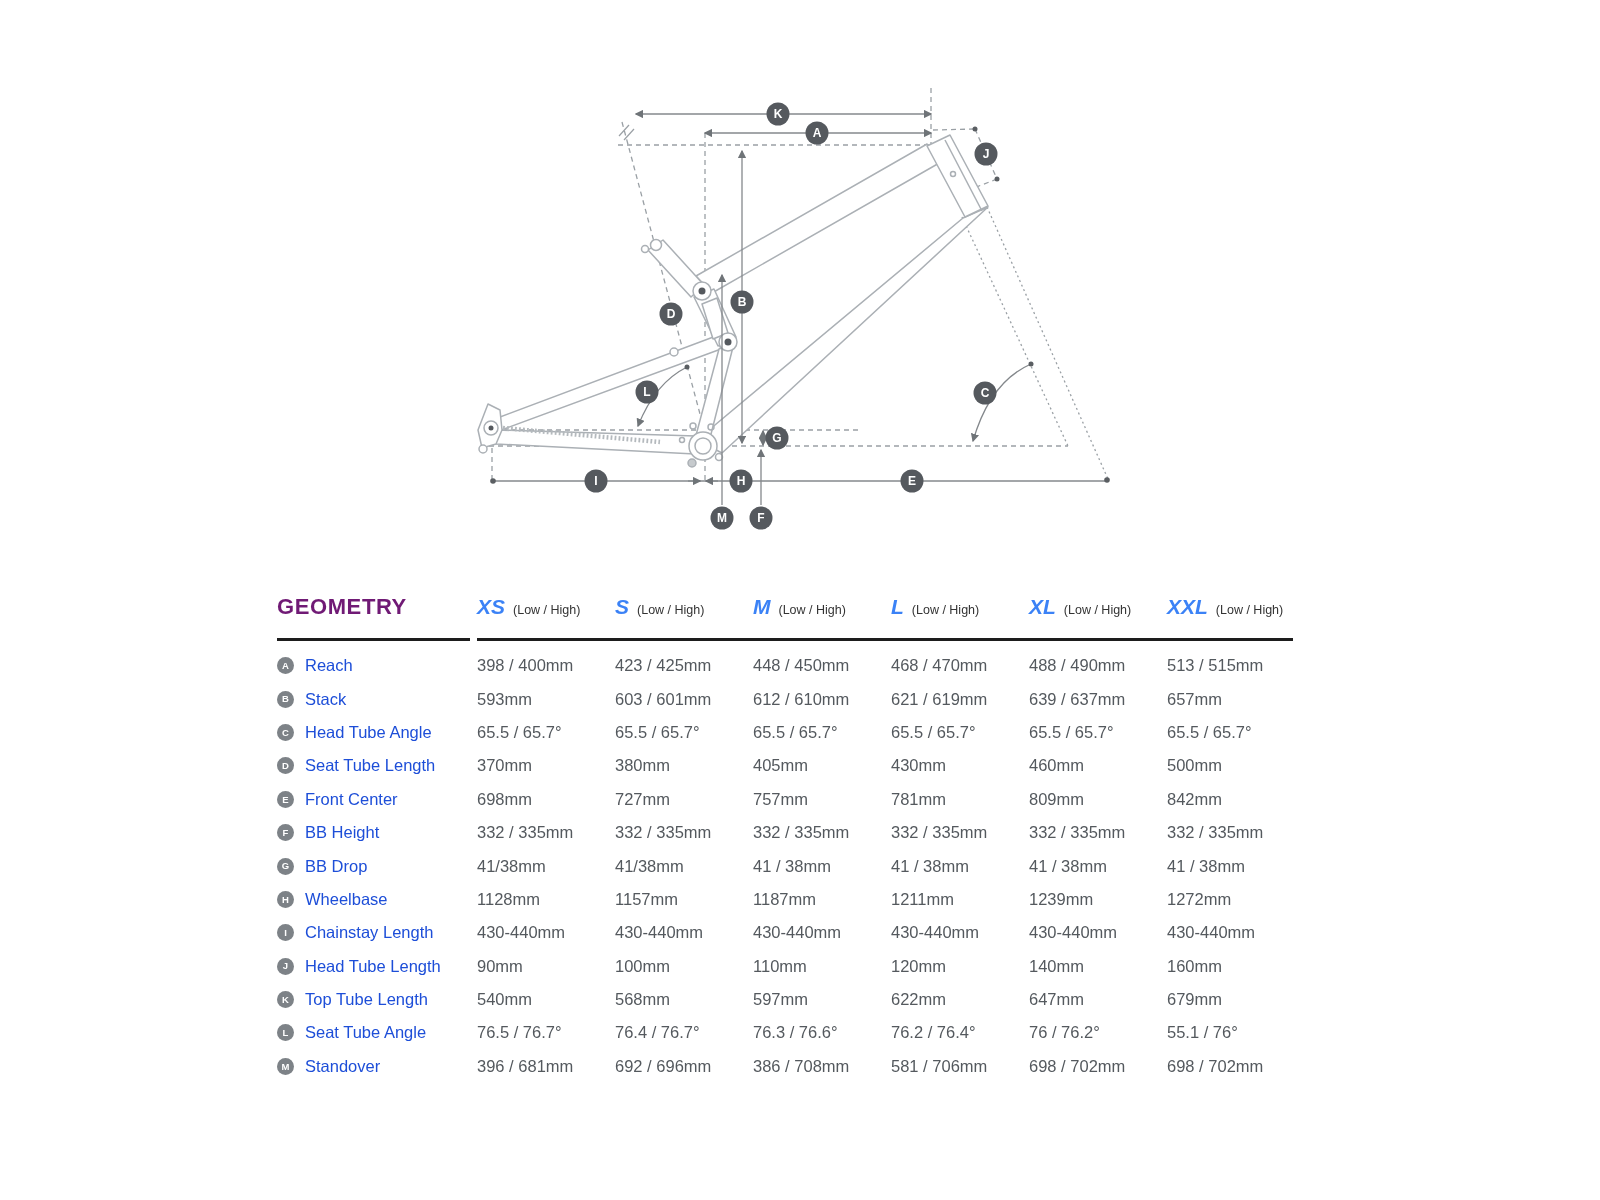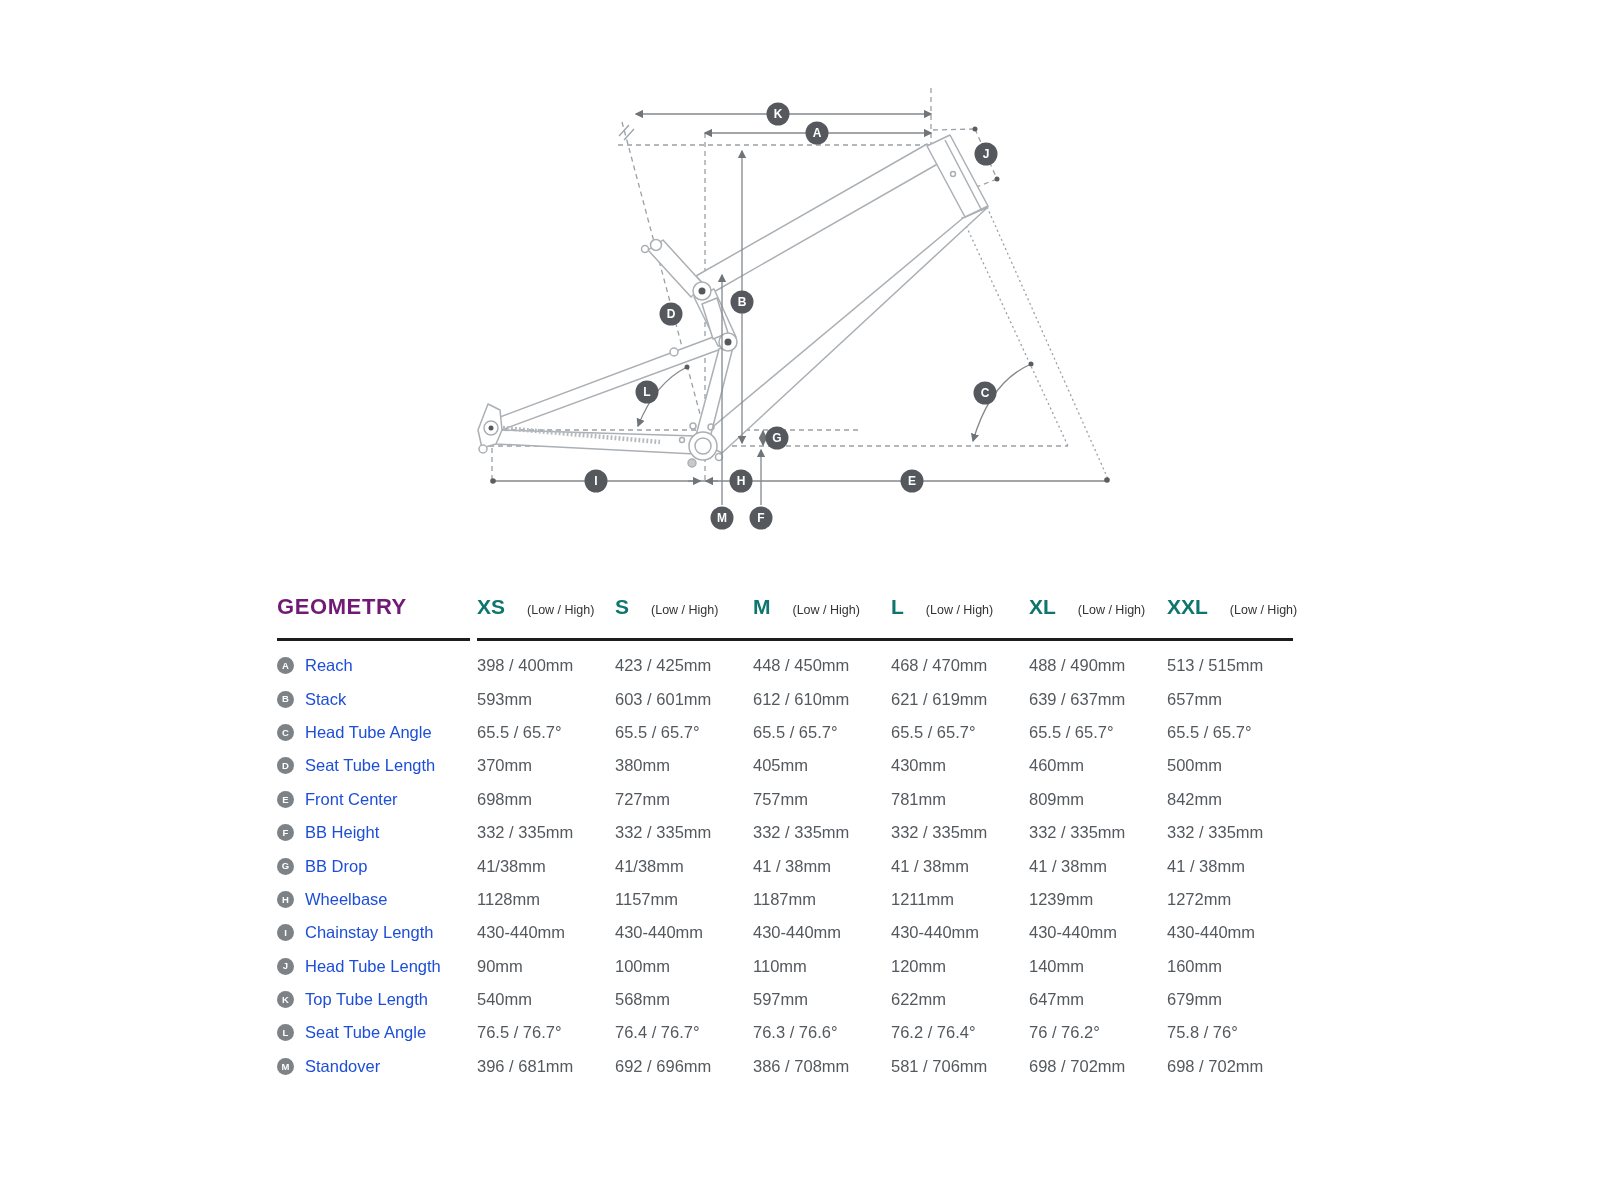--- a/index.html
+++ b/index.html
@@ -4,22 +4,22 @@
 <style>
   html,body{margin:0;padding:0;background:#ffffff;}
   body{font-family:"Liberation Sans", sans-serif; -webkit-font-smoothing:antialiased;}
   .page{position:relative;width:1600px;height:1200px;background:#fff;overflow:hidden;}
   .diagram{position:absolute;left:0;top:0;}
 
   .table-wrap{position:absolute;left:277px;top:594px;width:1028px;}
   .thead{display:grid;grid-template-columns:200px repeat(6,138px);align-items:baseline;height:44px;}
   .title{font-size:22px;font-weight:bold;letter-spacing:.6px;color:#701a75;}
   .sz{white-space:nowrap;}
-  .sz-name{font-size:21px;font-weight:bold;color:#0f766e;}
-  .sz-note{font-size:12.5px;color:#333;margin-left:22px;}
+  .sz-name{font-size:21px;font-weight:bold;color:#3b82f6;font-style:italic;}
+  .sz-note{font-size:12.5px;color:#333;margin-left:8px;}
   .rule{position:relative;height:3px;background:#1d1d1d;width:1016px;}
   .rule::after{content:"";position:absolute;left:193px;top:0;width:7px;height:3px;background:#fff;}
   .tbody{margin-top:8px;}
   .trow{display:grid;grid-template-columns:200px repeat(6,138px);height:33.4px;align-items:center;}
   .lbl{display:flex;align-items:center;}
   .badge{flex:0 0 auto;width:17px;height:17px;border-radius:50%;background:#7d8287;color:#fff;
          font-size:9.5px;font-weight:bold;display:inline-flex;align-items:center;justify-content:center;
          margin-right:11px;line-height:1;}
   .lbl-text{font-size:16.5px;color:#1d4ed8;}
   .val{font-size:16.5px;color:#54595e;}
@@ -332,21 +332,21 @@
       <div class="trow">
         <div class="cell lbl">
             <span class="badge">L</span>
             <span class="lbl-text">Seat Tube Angle</span>
           </div>
         <div class="cell val">76.5 / 76.7°</div>
         <div class="cell val">76.4 / 76.7°</div>
         <div class="cell val">76.3 / 76.6°</div>
         <div class="cell val">76.2 / 76.4°</div>
         <div class="cell val">76 / 76.2°</div>
-        <div class="cell val">75.8 / 76°</div>
+        <div class="cell val">55.1 / 76°</div>
       </div>
       <div class="trow">
         <div class="cell lbl">
             <span class="badge">M</span>
             <span class="lbl-text">Standover</span>
           </div>
         <div class="cell val">396 / 681mm</div>
         <div class="cell val">692 / 696mm</div>
         <div class="cell val">386 / 708mm</div>
         <div class="cell val">581 / 706mm</div>

